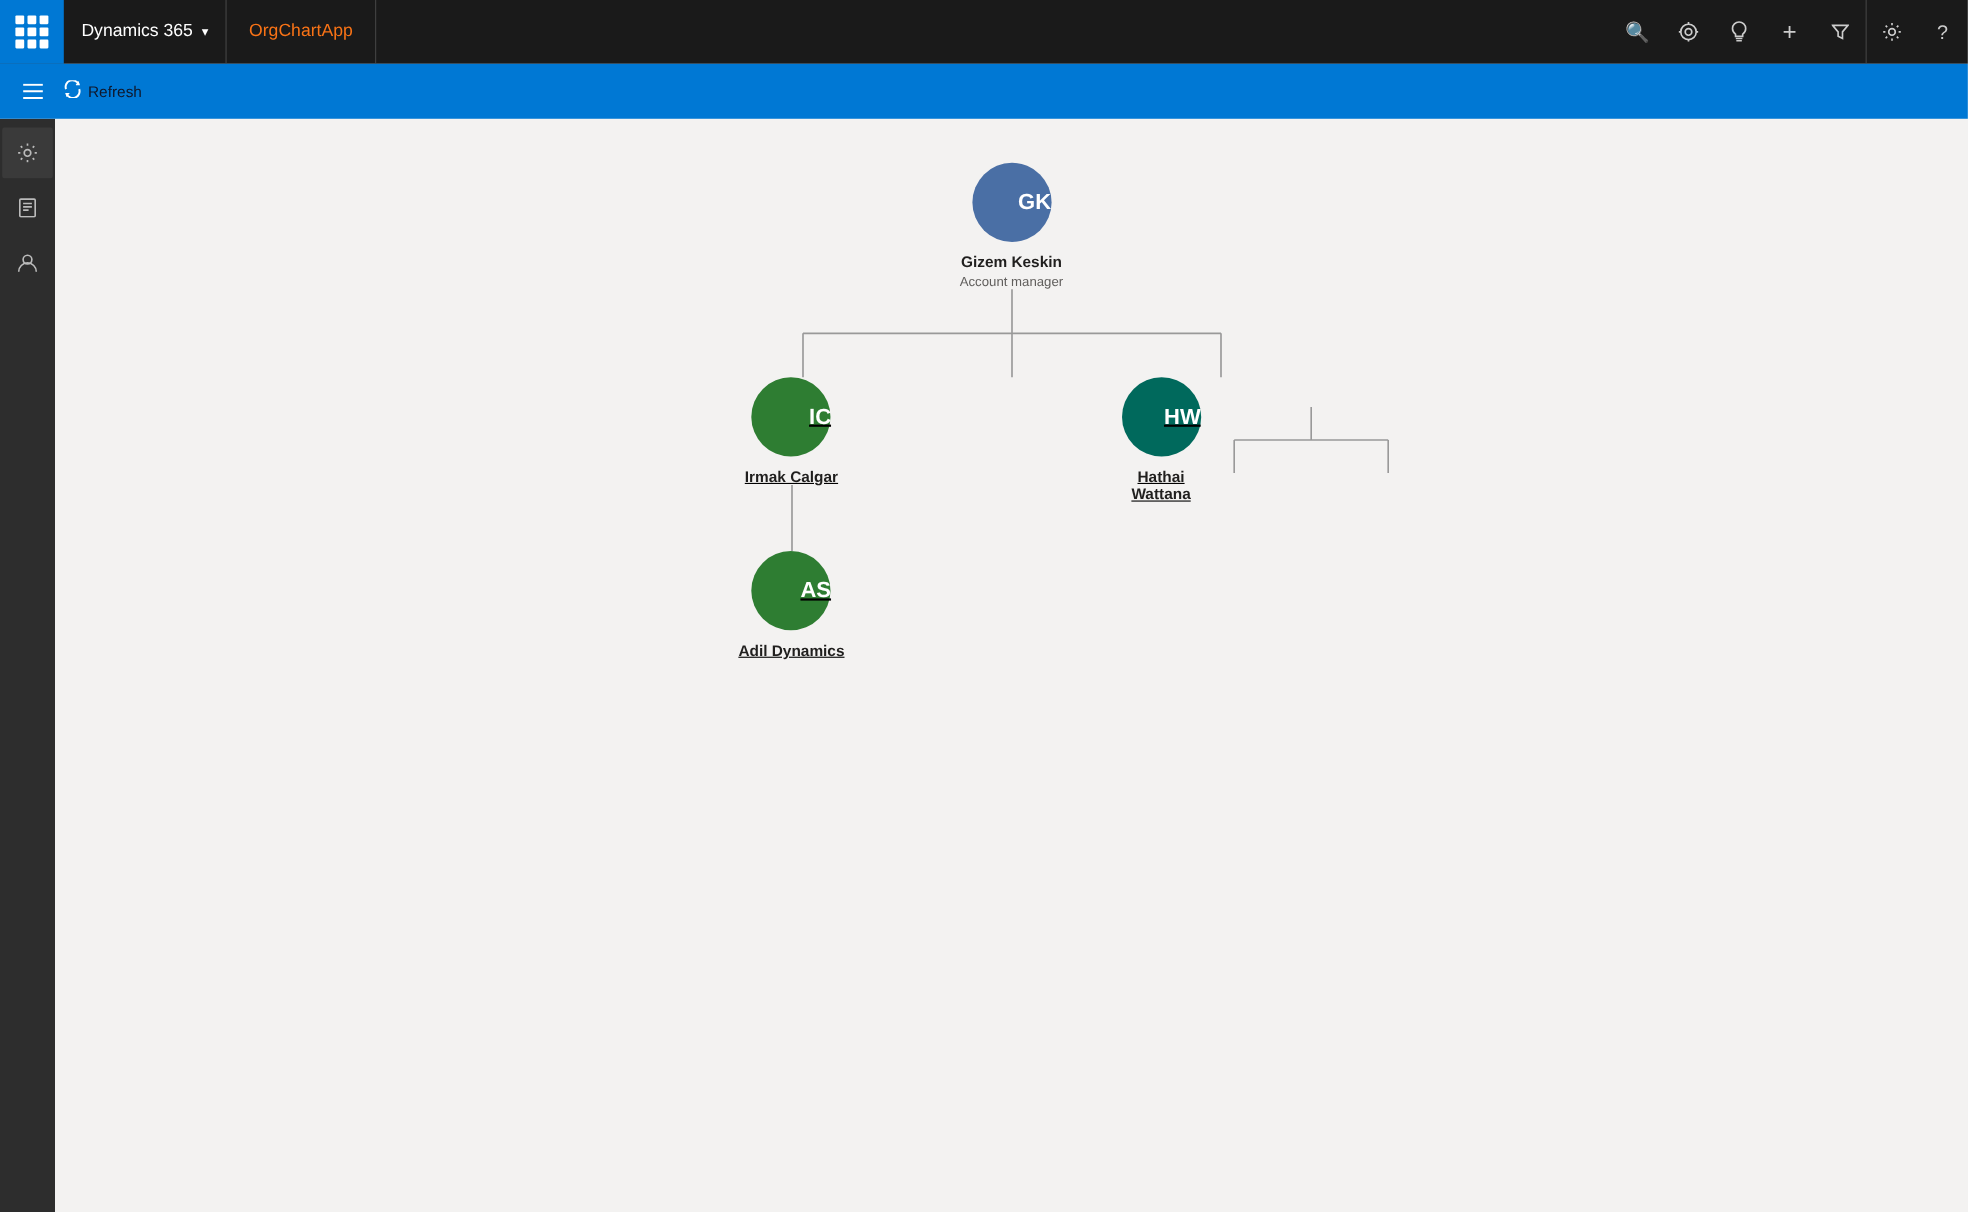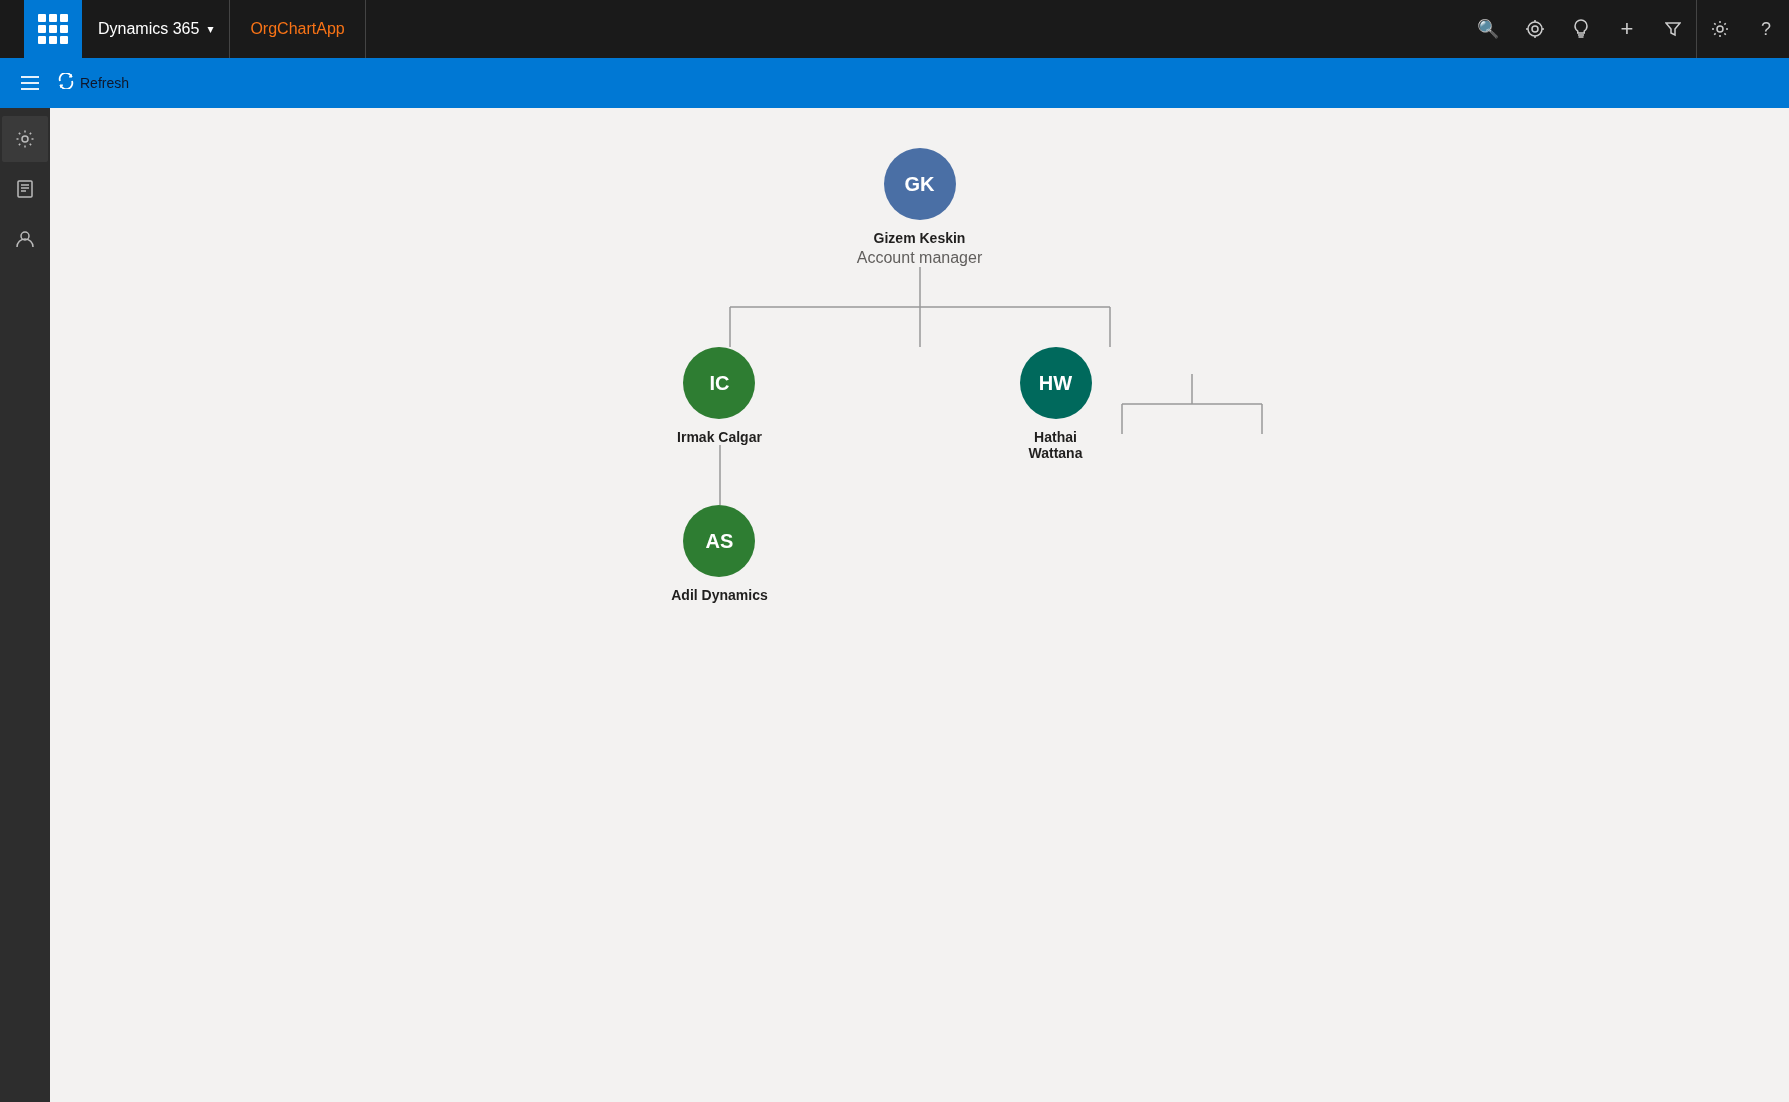--- a/index.html
+++ b/index.html
@@ -5,21 +5,20 @@
     * { box-sizing: border-box; margin: 0; padding: 0; }
     body { font-family: 'Segoe UI', sans-serif; background: #f3f2f1; width: 1789px; height: 1102px; overflow: hidden; display: flex; flex-direction: column; }
 
     
     .top-bar {
       height: 58px;
       background: #1a1a1a;
       display: flex;
       align-items: center;
       flex-shrink: 0;
-      padding-left: 24px;
     }
     .app-launcher {
       width: 58px;
       height: 58px;
       background: #0078d4;
       display: flex; align-items: center; justify-content: center;
       cursor: pointer;
       flex-shrink: 0;
     }
     .waffle-icon {
@@ -142,35 +141,35 @@
     .node {
       display: flex;
       flex-direction: column;
       align-items: center;
       cursor: pointer;
     }
 
     .avatar {
       width: 72px; height: 72px;
       border-radius: 50%;
-      display: flex; align-items: center; justify-content: center;
+      display: flex; align-items: center; justify-content: flex-end;
       color: white;
       font-size: 20px;
       font-weight: 600;
       margin-bottom: 10px;
     }
 
     .node-name {
       font-size: 14px;
       font-weight: 600;
       color: #201f1e;
       text-align: center;
     }
     .node-title {
-      font-size: 16px;
+      font-size: 12px;
       color: #605e5c;
       text-align: center;
       margin-top: 3px;
     }
 
     
     .connector-svg {
       overflow: visible;
     }
 
@@ -314,21 +313,21 @@
 
         <line x1="110" y1="40" x2="490" y2="40" stroke="#999" stroke-width="1.5"></line>
 
         <line x1="110" y1="40" x2="110" y2="80" stroke="#999" stroke-width="1.5"></line>
 
         <line x1="300" y1="40" x2="300" y2="80" stroke="#999" stroke-width="1.5"></line>
 
         <line x1="490" y1="40" x2="490" y2="80" stroke="#999" stroke-width="1.5"></line>
       </svg>
 
-      <div style="display:flex; align-items:flex-start; gap:16px; width:600px; justify-content:space-between;">
+      <div style="display:flex; align-items:flex-start; gap:16px; width:600px; justify-content:space-between;text-decoration:underline;">
 
         <div style="display:flex;flex-direction:column;align-items:center;width:200px;">
           <div class="node">
             <div class="avatar avatar-green">
               <span>IC</span>
             </div>
             <div class="node-name">Irmak Calgar</div>
           </div>
 
           <svg width="10" height="60" style="overflow:visible;">

